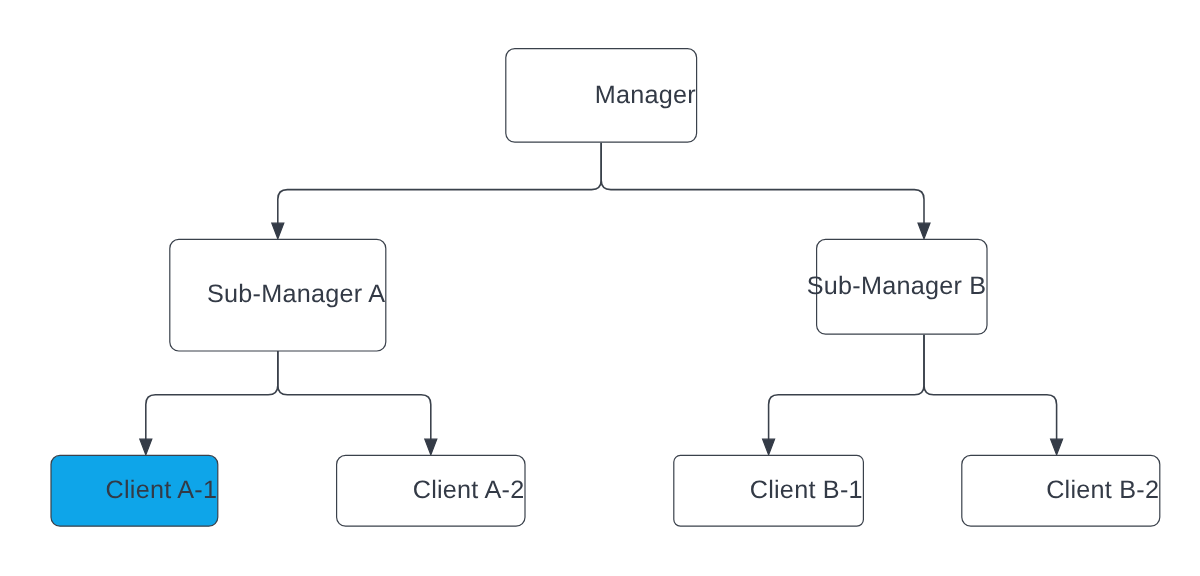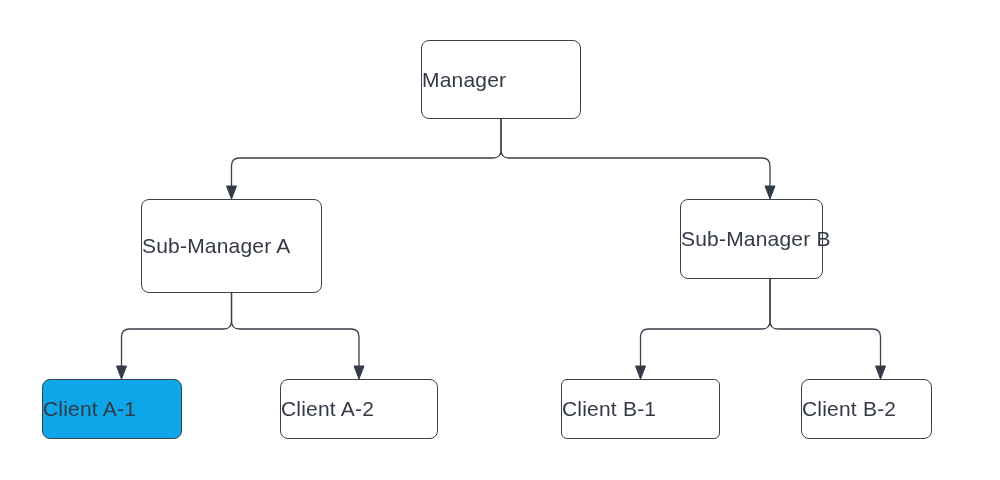--- a/index.html
+++ b/index.html
@@ -28,21 +28,21 @@
   }
   .node {
     position: absolute;
     box-sizing: border-box;
     background: #ffffff;
     border-style: solid;
     border-width: 1px;
     border-radius: 8px;
     display: flex;
     align-items: center;
-    justify-content: flex-start;
+    justify-content: flex-end;
     cursor: default;
   }
   .node-label {
     font-size: 21px;
     letter-spacing: 0.2px;
     white-space: nowrap;
   }
 </style>
 </head>
 <body>
@@ -74,17 +74,17 @@
       </div>
       <div class="node" style="left: 42px; top: 379px; width: 140px; height: 60px; border-color: rgb(58, 65, 75); border-radius: 8px; background: #0ea5e9;">
         <span class="node-label" style="color: rgb(51, 58, 70);">Client A-1</span>
       </div>
       <div class="node" style="left: 280px; top: 379px; width: 158px; height: 60px; border-color: rgb(58, 65, 75); border-radius: 8px; background: rgb(255, 255, 255);">
         <span class="node-label" style="color: rgb(51, 58, 70);">Client A-2</span>
       </div>
       <div class="node" style="left: 561px; top: 379px; width: 159px; height: 60px; border-color: rgb(58, 65, 75); border-radius: 6px; background: rgb(255, 255, 255);">
         <span class="node-label" style="color: rgb(51, 58, 70);">Client B-1</span>
       </div>
-      <div class="node" style="left: 801px; top: 379px; width: 131px; height: 60px; border-color: rgb(58, 65, 75); border-radius: 8px; background: rgb(255, 255, 255);">
+      <div class="node" style="left: 801px; top: 379px; width: 166px; height: 60px; border-color: rgb(58, 65, 75); border-radius: 8px; background: rgb(255, 255, 255);">
         <span class="node-label" style="color: rgb(51, 58, 70);">Client B-2</span>
       </div>
     </div>
 </div>
 
 </body></html>

